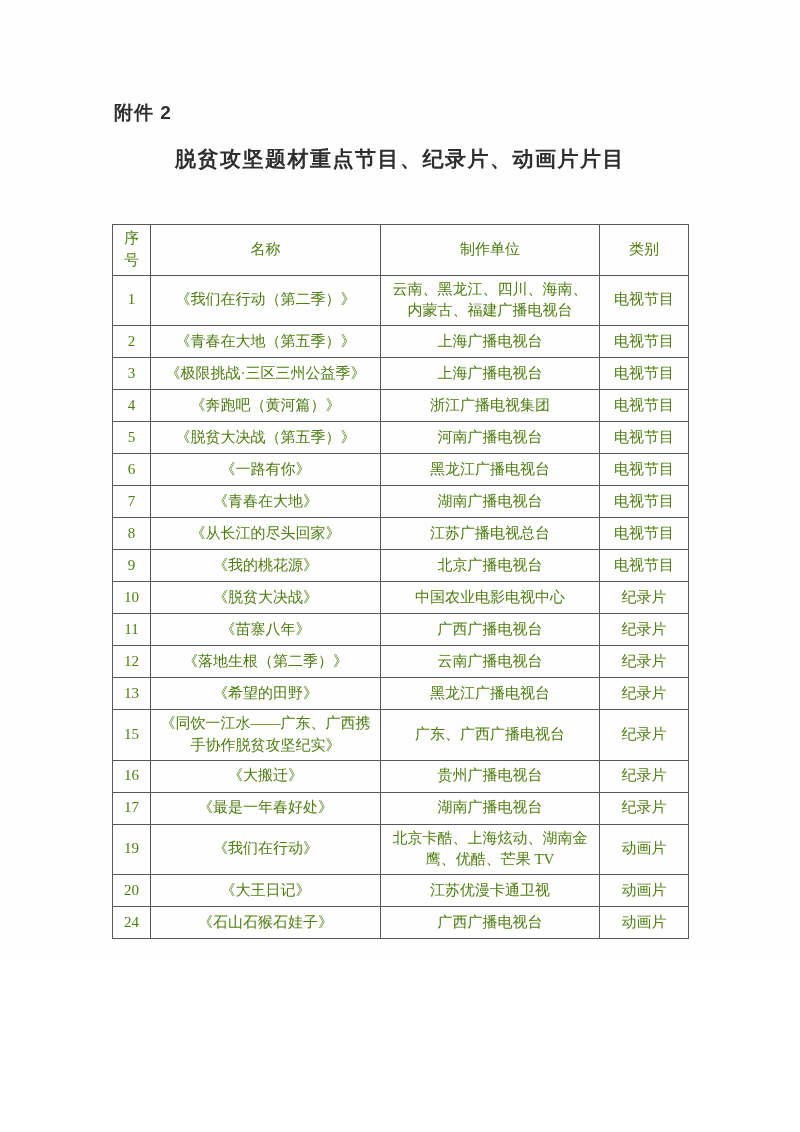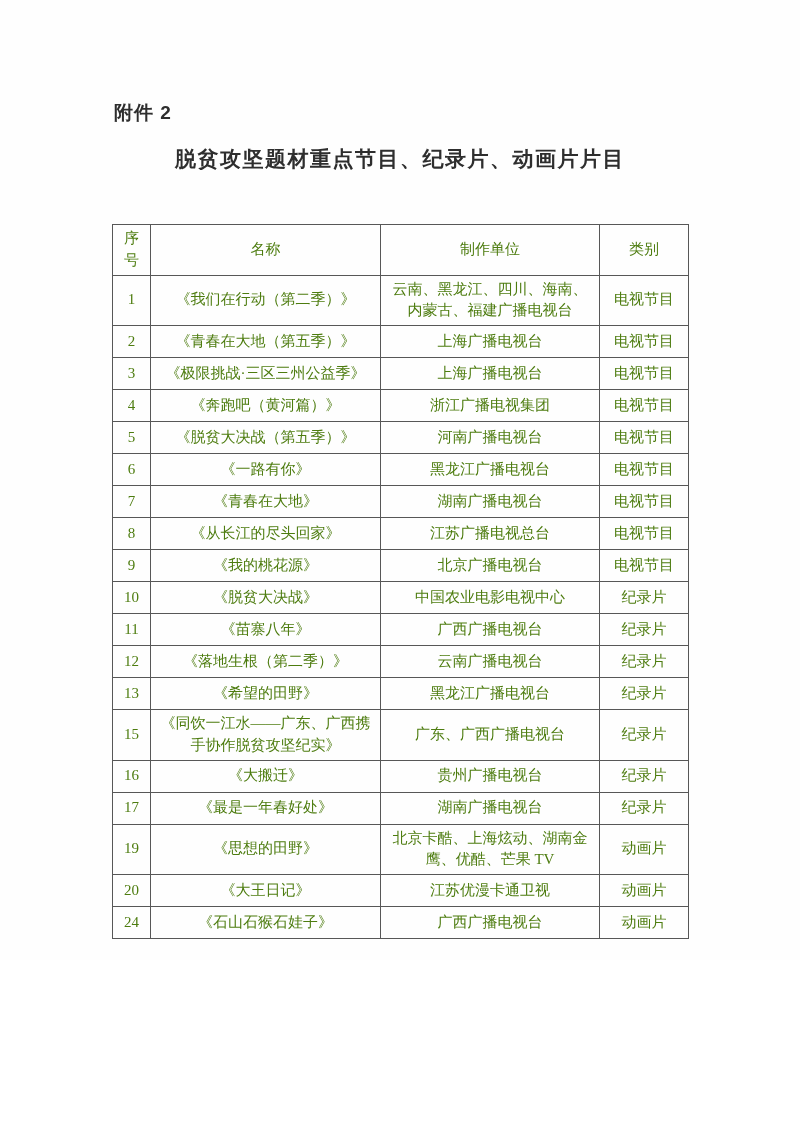--- a/index.html
+++ b/index.html
@@ -203,21 +203,21 @@
     <tr>
       <td>17</td>
       <td>《最是一年春好处》</td>
       <td>湖南广播电视台</td>
       <td>纪录片</td>
     </tr>
 
 
     <tr>
       <td>19</td>
-      <td>《思想的田野》</td>
+      <td>《我们在行动》</td>
       <td>北京卡酷、上海炫动、湖南金鹰、优酷、芒果 TV</td>
       <td>动画片</td>
     </tr>
 
     <tr>
       <td>20</td>
       <td>《大王日记》</td>
       <td>江苏优漫卡通卫视</td>
       <td>动画片</td>
     </tr>

